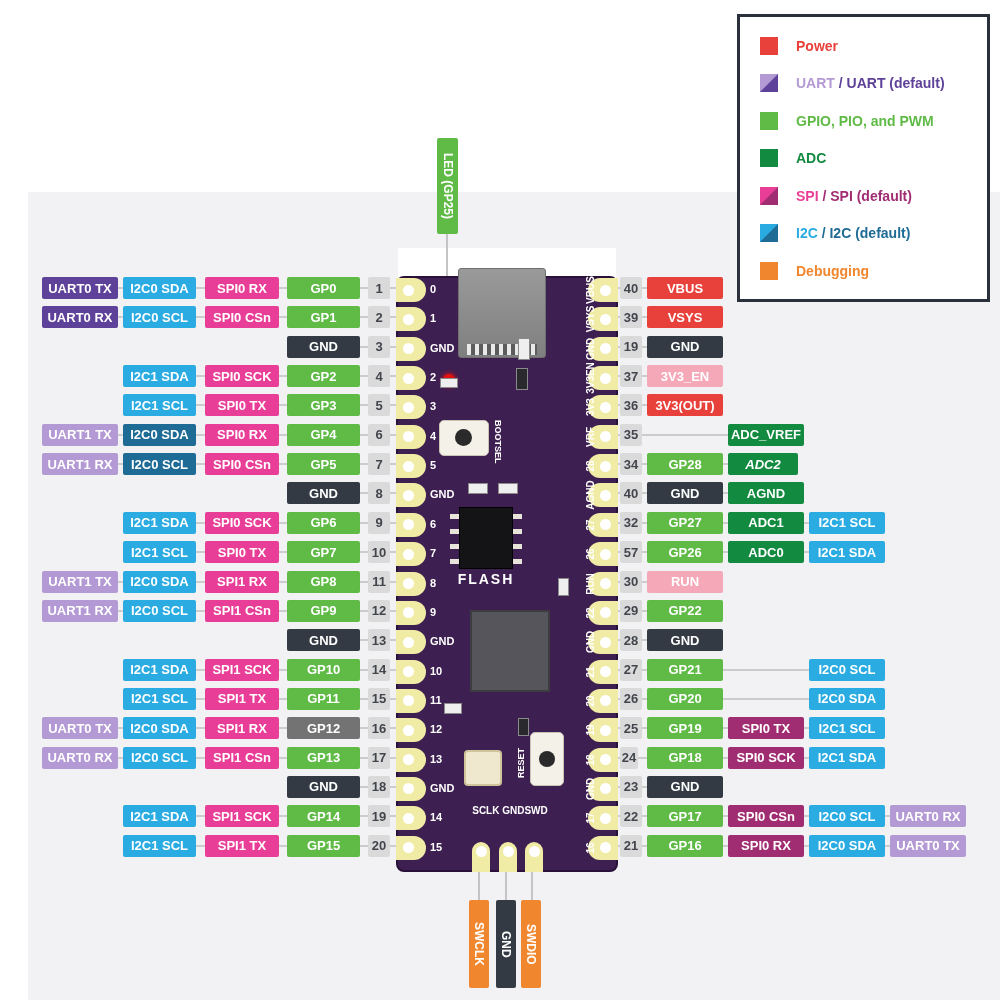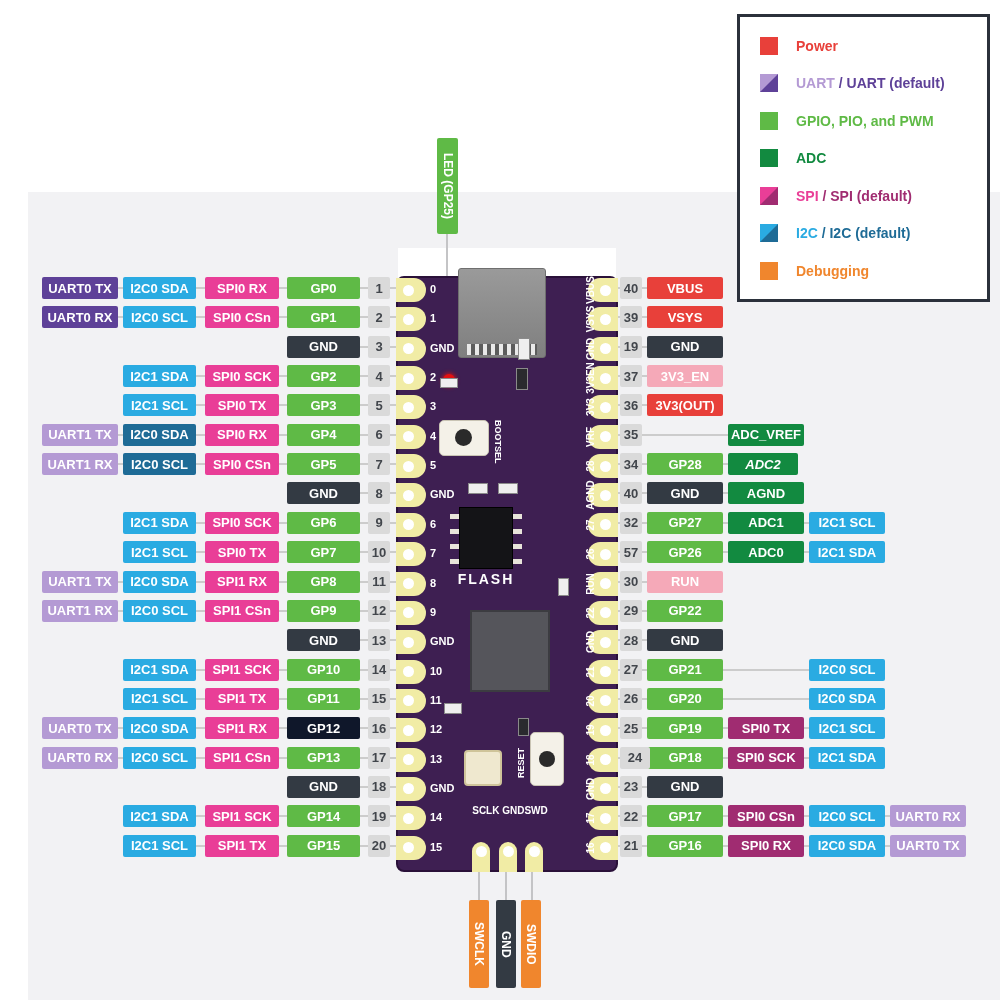--- a/index.html
+++ b/index.html
@@ -163,21 +163,21 @@
       <div class="pin-box pin-num" style="left: 368px; top: 658.55px; width: 22px;">14</div>
       <div class="row-line" style="left: 129px; top: 697.9px; width: 275px;"></div>
       <div class="pin-box" style="left: 123px; top: 687.9px; width: 73px; background: rgb(42, 171, 226);">I2C1 SCL</div>
       <div class="pin-box" style="left: 205px; top: 687.9px; width: 74px; background: rgb(233, 62, 151);">SPI1 TX</div>
       <div class="pin-box" style="left: 287px; top: 687.9px; width: 73px; background: rgb(95, 186, 70);">GP11</div>
       <div class="pin-box pin-num" style="left: 368px; top: 687.9px; width: 22px;">15</div>
       <div class="row-line" style="left: 48px; top: 727.25px; width: 356px;"></div>
       <div class="pin-box" style="left: 42px; top: 717.25px; width: 76px; background: rgb(180, 154, 212);">UART0 TX</div>
       <div class="pin-box" style="left: 123px; top: 717.25px; width: 73px; background: rgb(42, 171, 226);">I2C0 SDA</div>
       <div class="pin-box" style="left: 205px; top: 717.25px; width: 74px; background: rgb(233, 62, 151);">SPI1 RX</div>
-      <div class="pin-box" style="left: 287px; top: 717.25px; width: 73px; background: #0f172a;">GP12</div>
+      <div class="pin-box" style="left: 287px; top: 717.25px; width: 73px; background: #737373;">GP12</div>
       <div class="pin-box pin-num" style="left: 368px; top: 717.25px; width: 22px;">16</div>
       <div class="row-line" style="left: 48px; top: 756.6px; width: 356px;"></div>
       <div class="pin-box" style="left: 42px; top: 746.6px; width: 76px; background: rgb(180, 154, 212);">UART0 RX</div>
       <div class="pin-box" style="left: 123px; top: 746.6px; width: 73px; background: rgb(42, 171, 226);">I2C0 SCL</div>
       <div class="pin-box" style="left: 205px; top: 746.6px; width: 74px; background: rgb(233, 62, 151);">SPI1 CSn</div>
       <div class="pin-box" style="left: 287px; top: 746.6px; width: 73px; background: rgb(95, 186, 70);">GP13</div>
       <div class="pin-box pin-num" style="left: 368px; top: 746.6px; width: 22px;">17</div>
       <div class="row-line" style="left: 293px; top: 785.95px; width: 111px;"></div>
       <div class="pin-box" style="left: 287px; top: 775.95px; width: 73px; background: rgb(51, 58, 67);">GND</div>
       <div class="pin-box pin-num" style="left: 368px; top: 775.95px; width: 22px;">18</div>
@@ -246,21 +246,21 @@
       <div class="pin-box pin-num" style="left: 620px; top: 687.9px; width: 22px;">26</div>
       <div class="row-line" style="left: 610px; top: 727.25px; width: 269px;"></div>
       <div class="pin-box" style="left: 647px; top: 717.25px; width: 76px; background: rgb(95, 186, 70);">GP19</div>
       <div class="pin-box" style="left: 728px; top: 717.25px; width: 76px; background: rgb(160, 44, 113);">SPI0 TX</div>
       <div class="pin-box" style="left: 809px; top: 717.25px; width: 76px; background: rgb(42, 171, 226);">I2C1 SCL</div>
       <div class="pin-box pin-num" style="left: 620px; top: 717.25px; width: 22px;">25</div>
       <div class="row-line" style="left: 610px; top: 756.6px; width: 269px;"></div>
       <div class="pin-box" style="left: 647px; top: 746.6px; width: 76px; background: rgb(95, 186, 70);">GP18</div>
       <div class="pin-box" style="left: 728px; top: 746.6px; width: 76px; background: rgb(160, 44, 113);">SPI0 SCK</div>
       <div class="pin-box" style="left: 809px; top: 746.6px; width: 76px; background: rgb(42, 171, 226);">I2C1 SDA</div>
-      <div class="pin-box pin-num" style="left: 620px; top: 746.6px; width: 30px;">24</div>
+      <div class="pin-box pin-num" style="left: 620px; top: 746.6px; width: 18px;">24</div>
       <div class="row-line" style="left: 610px; top: 785.95px; width: 107px;"></div>
       <div class="pin-box" style="left: 647px; top: 775.95px; width: 76px; background: rgb(51, 58, 67);">GND</div>
       <div class="pin-box pin-num" style="left: 620px; top: 775.95px; width: 22px;">23</div>
       <div class="row-line" style="left: 610px; top: 815.3px; width: 350px;"></div>
       <div class="pin-box" style="left: 647px; top: 805.3px; width: 76px; background: rgb(95, 186, 70);">GP17</div>
       <div class="pin-box" style="left: 728px; top: 805.3px; width: 76px; background: rgb(160, 44, 113);">SPI0 CSn</div>
       <div class="pin-box" style="left: 809px; top: 805.3px; width: 76px; background: rgb(42, 171, 226);">I2C0 SCL</div>
       <div class="pin-box" style="left: 890px; top: 805.3px; width: 76px; background: rgb(180, 154, 212);">UART0 RX</div>
       <div class="pin-box pin-num" style="left: 620px; top: 805.3px; width: 22px;">22</div>
       <div class="row-line" style="left: 610px; top: 844.65px; width: 350px;"></div>

